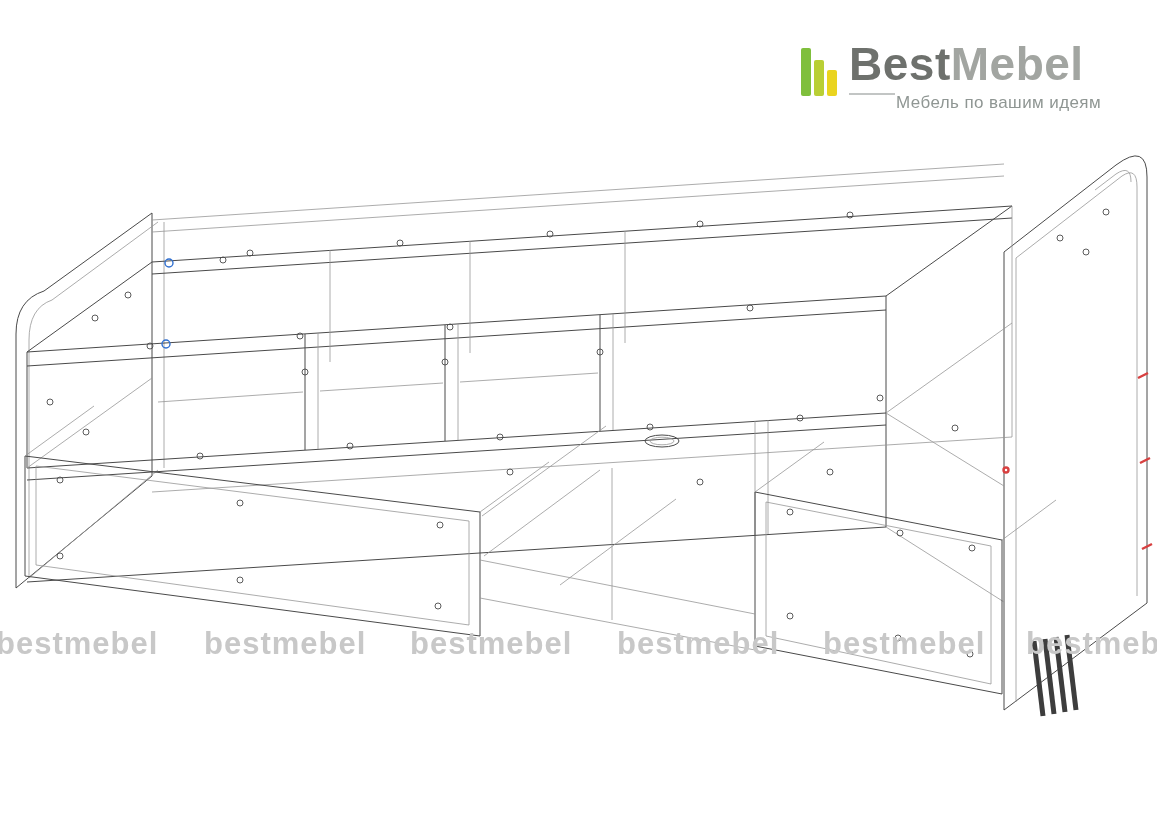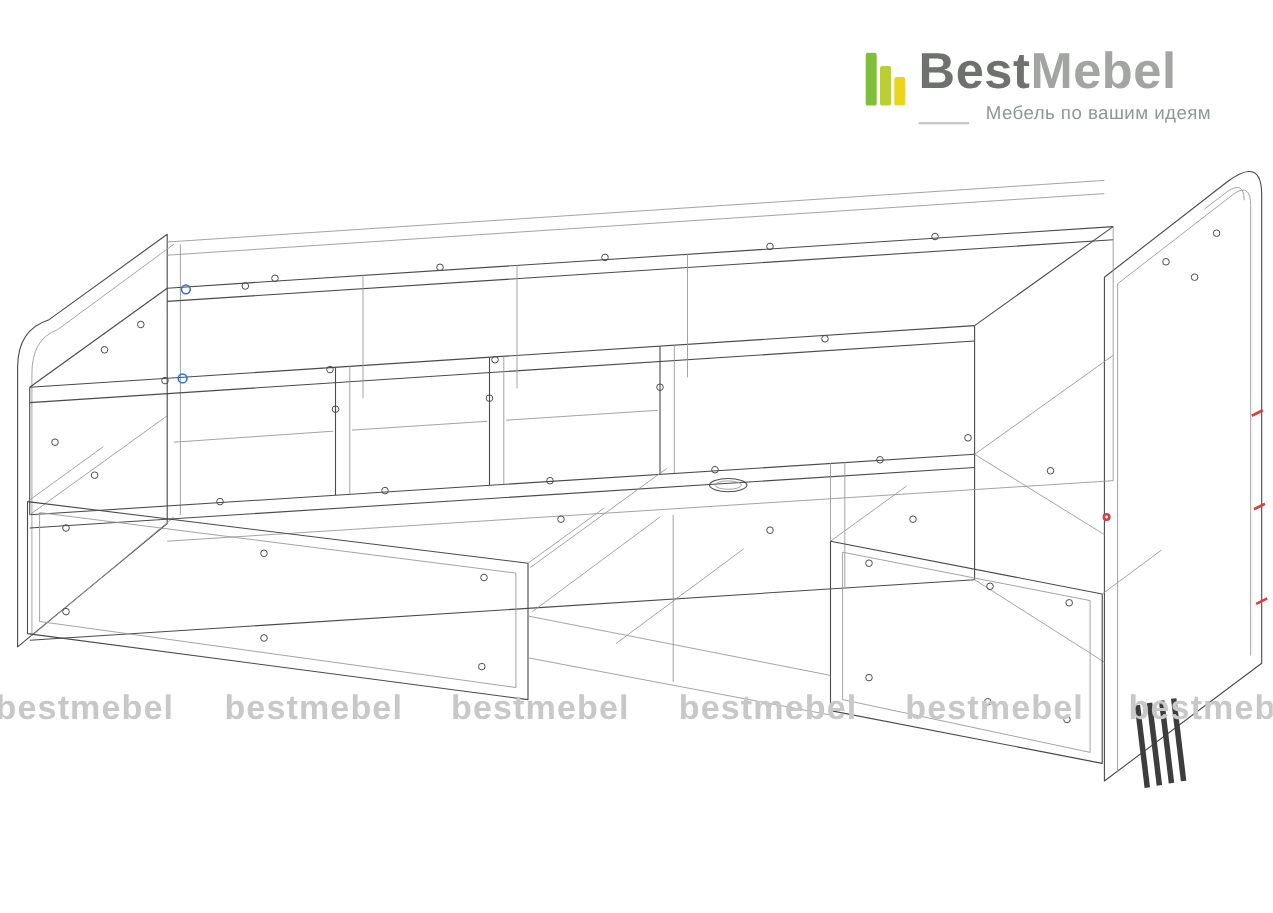--- a/index.html
+++ b/index.html
@@ -36,21 +36,21 @@
   .logo{position:absolute;top:40px;right:56px;display:flex;align-items:flex-start;gap:12px}
   .logo-icon{display:flex;align-items:flex-end;gap:3px;height:56px;padding-top:6px}
   .bar{width:10px;border-radius:2px;display:block}
   .bar1{height:48px;background:var(--brand-bar1)}
   .bar2{height:36px;background:var(--brand-bar2)}
   .bar3{height:26px;background:var(--brand-bar3)}
   .logo-col{display:flex;flex-direction:column}
   .logo-text{font-size:46px;font-weight:bold;line-height:1.05;letter-spacing:.5px}
   .best{color:var(--brand-primary)}
   .mebel{color:var(--brand-secondary)}
-  .tagline-row{display:flex;align-items:flex-end;gap:15px;margin-top:5px}
+  .tagline-row{display:flex;align-items:flex-start;gap:1px;margin-top:5px}
   .tag-rule{width:46px;height:2px;background:var(--brand-tagline);opacity:.55}
   .tagline{font-size:17px;color:var(--brand-tagline);letter-spacing:.4px}
 </style>
 </head>
 <body>
 
 <div class="stage">
 
   <svg class="drawing" viewBox="0 0 1157 830" xmlns="http://www.w3.org/2000/svg">
 

